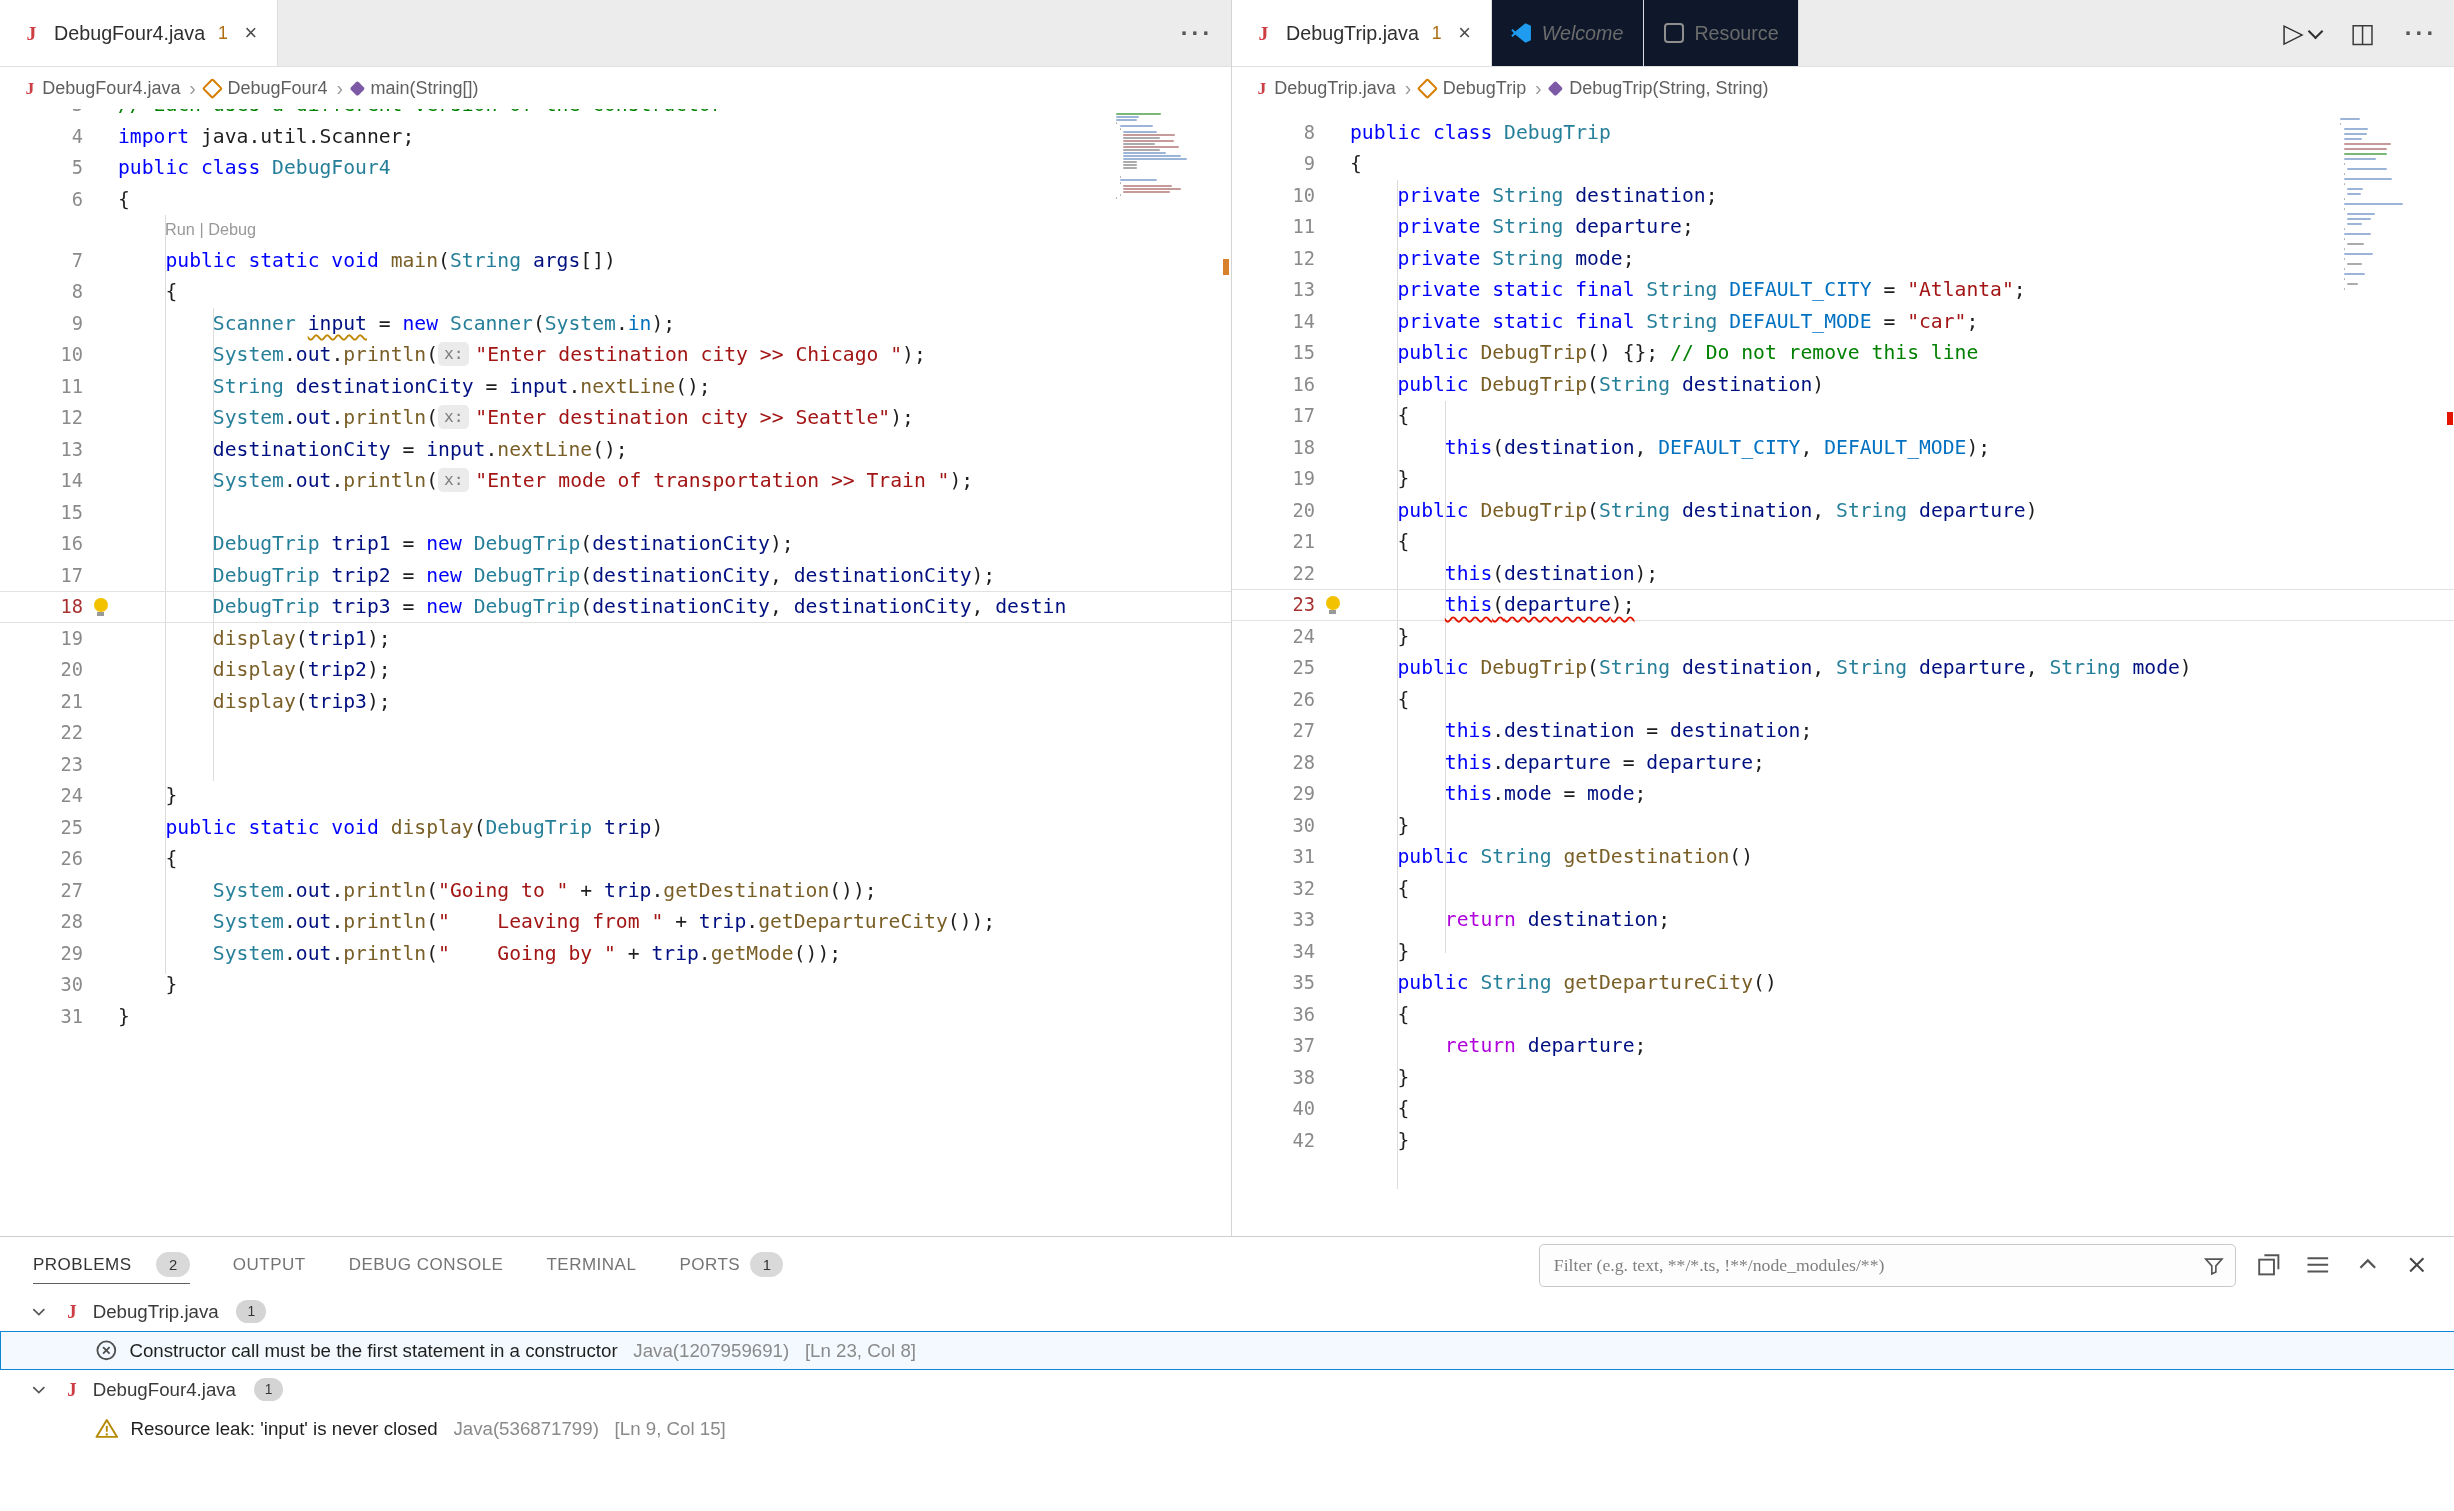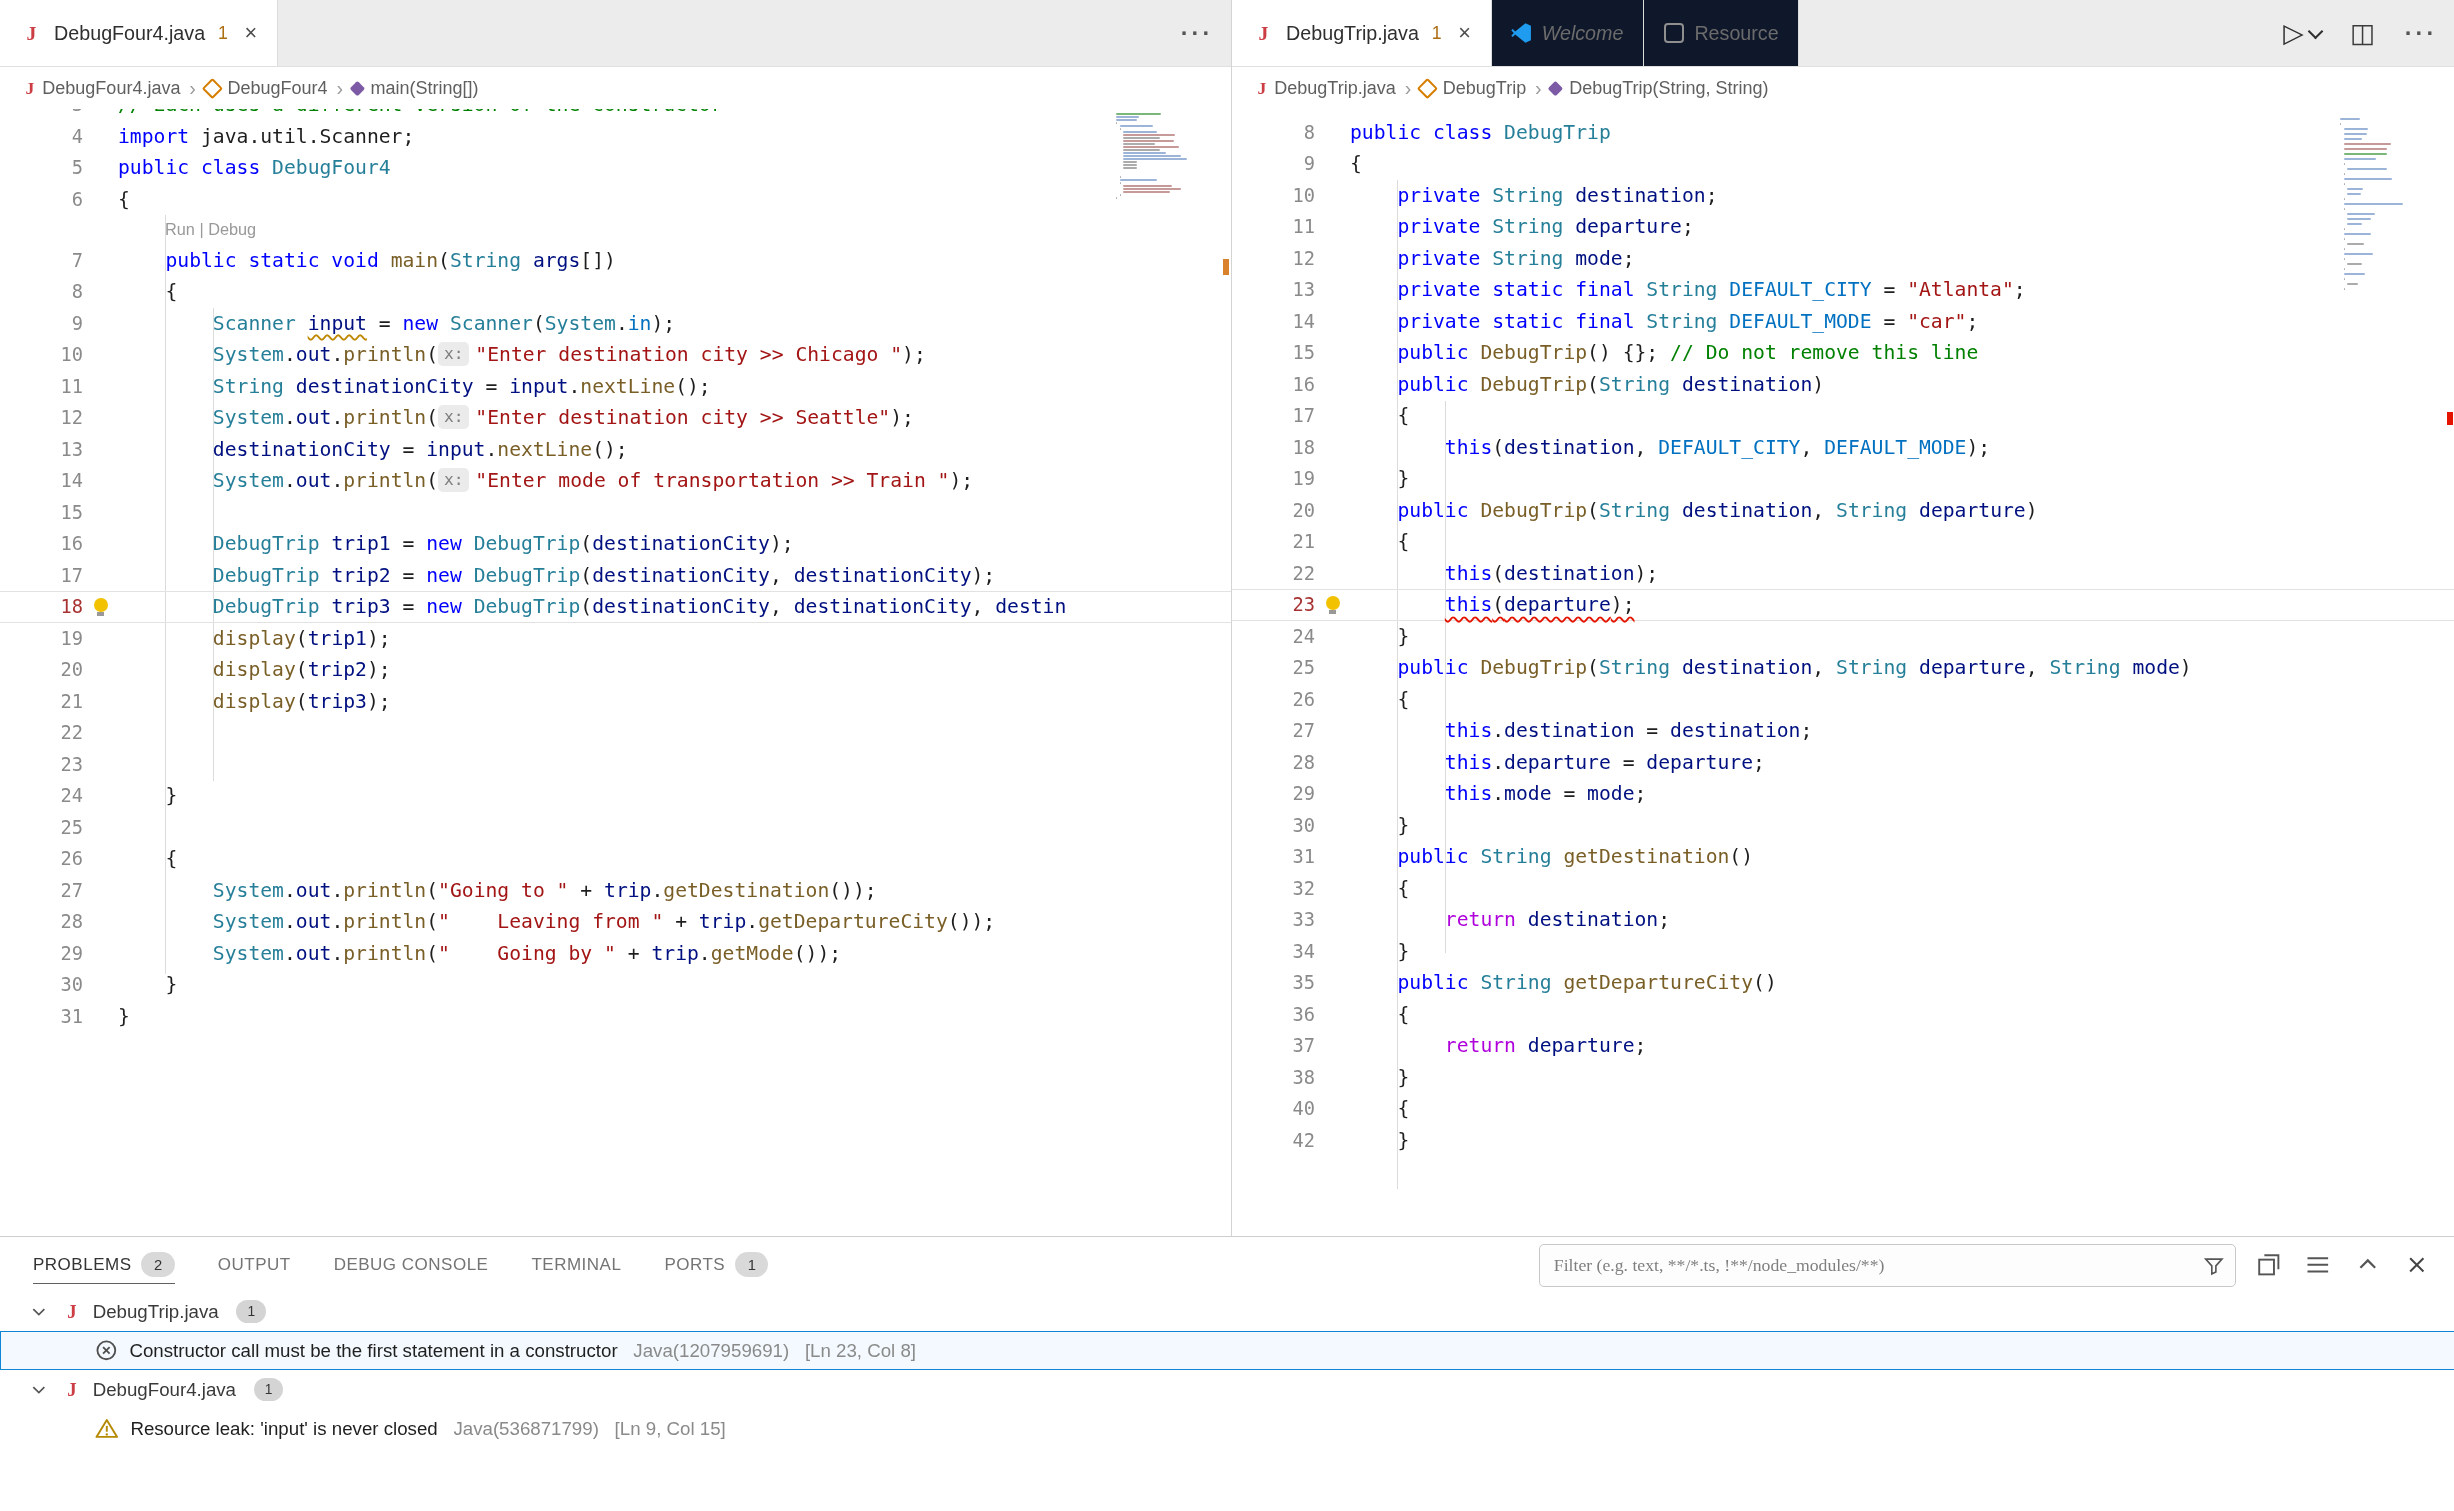--- a/index.html
+++ b/index.html
@@ -69,21 +69,21 @@
   .minimap.mm-l .mmbar{margin-bottom:3px;}
   .ovr{position:absolute;z-index:4;}
   .ovr.warn{right:2px;top:150px;width:5.9px;height:15.8px;background:#d9822b;}
   .ovr.err{right:2px;top:303px;width:5.9px;height:12.8px;background:#e51400;}
 
   
   .panel{position:absolute;left:0;right:0;bottom:0;height:274px;background:#fff;border-top:1px solid #cecece;}
   .panel-tabbar{height:55px;display:flex;align-items:center;position:relative;padding-left:33px;}
   .panel-tabs{display:flex;align-items:center;gap:43px;}
   .panel-tab{font-size:17px;letter-spacing:0.5px;color:#747474;display:flex;align-items:center;cursor:pointer;position:relative;height:55px;}
-  .panel-tab.active{color:#333;}
+  .panel-tab.active{color:#333;gap:15px;}
   .panel-tab.active::after{content:'';position:absolute;left:0;right:0;bottom:7.9px;height:1px;background:#616161;}
   .pbadge{min-width:25.6px;height:25.6px;border-radius:12.8px;background:#d9d9d9;color:#333;font-size:14.8px;display:inline-flex;align-items:center;justify-content:center;margin-left:9.9px;padding:0 3.9px;letter-spacing:0;}
   .filter-box{position:absolute;right:219px;top:6.9px;width:695px;height:41px;border:1px solid #c8c8c8;border-radius:4.9px;background:#fdfdfd;display:flex;align-items:center;}
   .filter-box input{flex:1;border:none;outline:none;background:transparent;font-size:17.7px;color:#4c1d95;padding:0 13.8px;font-family:Liberation Serif, serif;}
   .filter-box input::placeholder{color:#7f7f7f;}
   .funnel{margin-right:9.9px;display:flex;}
   .panel-icons{position:absolute;right:25.6px;top:0;height:55px;display:flex;align-items:center;gap:23.6px;}
   .picon{display:flex;align-items:center;justify-content:center;width:25.6px;height:25.6px;cursor:pointer;}
 
   .ptree{position:relative;}
@@ -153,21 +153,21 @@
           <div class="code-row"><span class="gutter">15</span></div>
           <div class="code-row"><span class="gutter">16</span><span class="code-text"><span class="tk pl">        </span><span class="tk type">DebugTrip</span><span class="tk pl"> </span><span class="tk var">trip1</span><span class="tk pl"> = </span><span class="tk kw">new</span><span class="tk pl"> </span><span class="tk type">DebugTrip</span><span class="tk pl">(</span><span class="tk var">destinationCity</span><span class="tk pl">);</span></span></div>
           <div class="code-row"><span class="gutter">17</span><span class="code-text"><span class="tk pl">        </span><span class="tk type">DebugTrip</span><span class="tk pl"> </span><span class="tk var">trip2</span><span class="tk pl"> = </span><span class="tk kw">new</span><span class="tk pl"> </span><span class="tk type">DebugTrip</span><span class="tk pl">(</span><span class="tk var">destinationCity</span><span class="tk pl">, </span><span class="tk var">destinationCity</span><span class="tk pl">);</span></span></div>
           <div class="code-row current"><span class="gutter cur">18</span><span class="bulb"></span><span class="code-text"><span class="tk pl">        </span><span class="tk type">DebugTrip</span><span class="tk pl"> </span><span class="tk var">trip3</span><span class="tk pl"> = </span><span class="tk kw">new</span><span class="tk pl"> </span><span class="tk type">DebugTrip</span><span class="tk pl">(</span><span class="tk var">destinationCity</span><span class="tk pl">, </span><span class="tk var">destinationCity</span><span class="tk pl">, </span><span class="tk var">destin</span></span></div>
           <div class="code-row"><span class="gutter">19</span><span class="code-text"><span class="tk pl">        </span><span class="tk fn">display</span><span class="tk pl">(</span><span class="tk var">trip1</span><span class="tk pl">);</span></span></div>
           <div class="code-row"><span class="gutter">20</span><span class="code-text"><span class="tk pl">        </span><span class="tk fn">display</span><span class="tk pl">(</span><span class="tk var">trip2</span><span class="tk pl">);</span></span></div>
           <div class="code-row"><span class="gutter">21</span><span class="code-text"><span class="tk pl">        </span><span class="tk fn">display</span><span class="tk pl">(</span><span class="tk var">trip3</span><span class="tk pl">);</span></span></div>
           <div class="code-row"><span class="gutter">22</span><span class="code-text"></span></div>
           <div class="code-row"><span class="gutter">23</span><span class="code-text"></span></div>
           <div class="code-row"><span class="gutter">24</span><span class="code-text"><span class="tk pl">    }</span></span></div>
-          <div class="code-row"><span class="gutter">25</span></div>
+          <div class="code-row"><span class="gutter">25</span><span class="code-text"><span class="tk pl">    </span><span class="tk kw">public static void</span><span class="tk pl"> </span><span class="tk fn">display</span><span class="tk pl">(</span><span class="tk type">DebugTrip</span><span class="tk pl"> </span><span class="tk var">trip</span><span class="tk pl">)</span></span></div>
           <div class="code-row"><span class="gutter">26</span><span class="code-text"><span class="tk pl">    {</span></span></div>
           <div class="code-row"><span class="gutter">27</span><span class="code-text"><span class="tk pl">        </span><span class="tk type">System</span><span class="tk pl">.</span><span class="tk var">out</span><span class="tk pl">.</span><span class="tk fn">println</span><span class="tk pl">(</span><span class="tk str">"Going to "</span><span class="tk pl"> + </span><span class="tk var">trip</span><span class="tk pl">.</span><span class="tk fn">getDestination</span><span class="tk pl">());</span></span></div>
           <div class="code-row"><span class="gutter">28</span><span class="code-text"><span class="tk pl">        </span><span class="tk type">System</span><span class="tk pl">.</span><span class="tk var">out</span><span class="tk pl">.</span><span class="tk fn">println</span><span class="tk pl">(</span><span class="tk str">"    Leaving from "</span><span class="tk pl"> + </span><span class="tk var">trip</span><span class="tk pl">.</span><span class="tk fn">getDepartureCity</span><span class="tk pl">());</span></span></div>
           <div class="code-row"><span class="gutter">29</span><span class="code-text"><span class="tk pl">        </span><span class="tk type">System</span><span class="tk pl">.</span><span class="tk var">out</span><span class="tk pl">.</span><span class="tk fn">println</span><span class="tk pl">(</span><span class="tk str">"    Going by "</span><span class="tk pl"> + </span><span class="tk var">trip</span><span class="tk pl">.</span><span class="tk fn">getMode</span><span class="tk pl">());</span></span></div>
           <div class="code-row"><span class="gutter">30</span><span class="code-text"><span class="tk pl">    }</span></span></div>
           <div class="code-row"><span class="gutter">31</span><span class="code-text"><span class="tk pl">}</span></span></div>
         </div>
       <div class="minimap mm-s">
           <div class="mmbar" style="width: 45px; margin-left: 0px; background: rgb(122, 184, 122);"></div>
           <div class="mmbar" style="width: 22.7px; margin-left: 0px; background: rgb(156, 180, 216);"></div>

